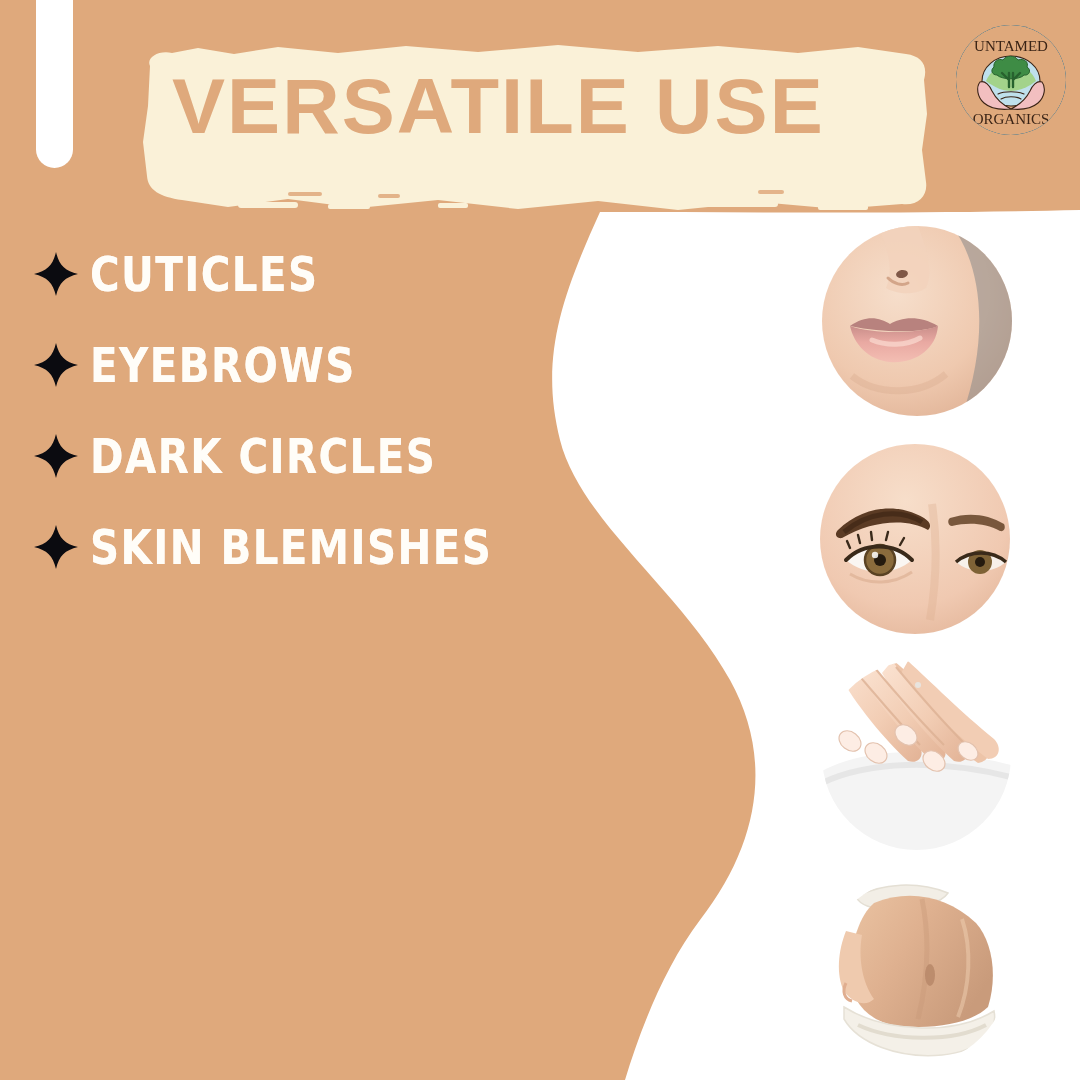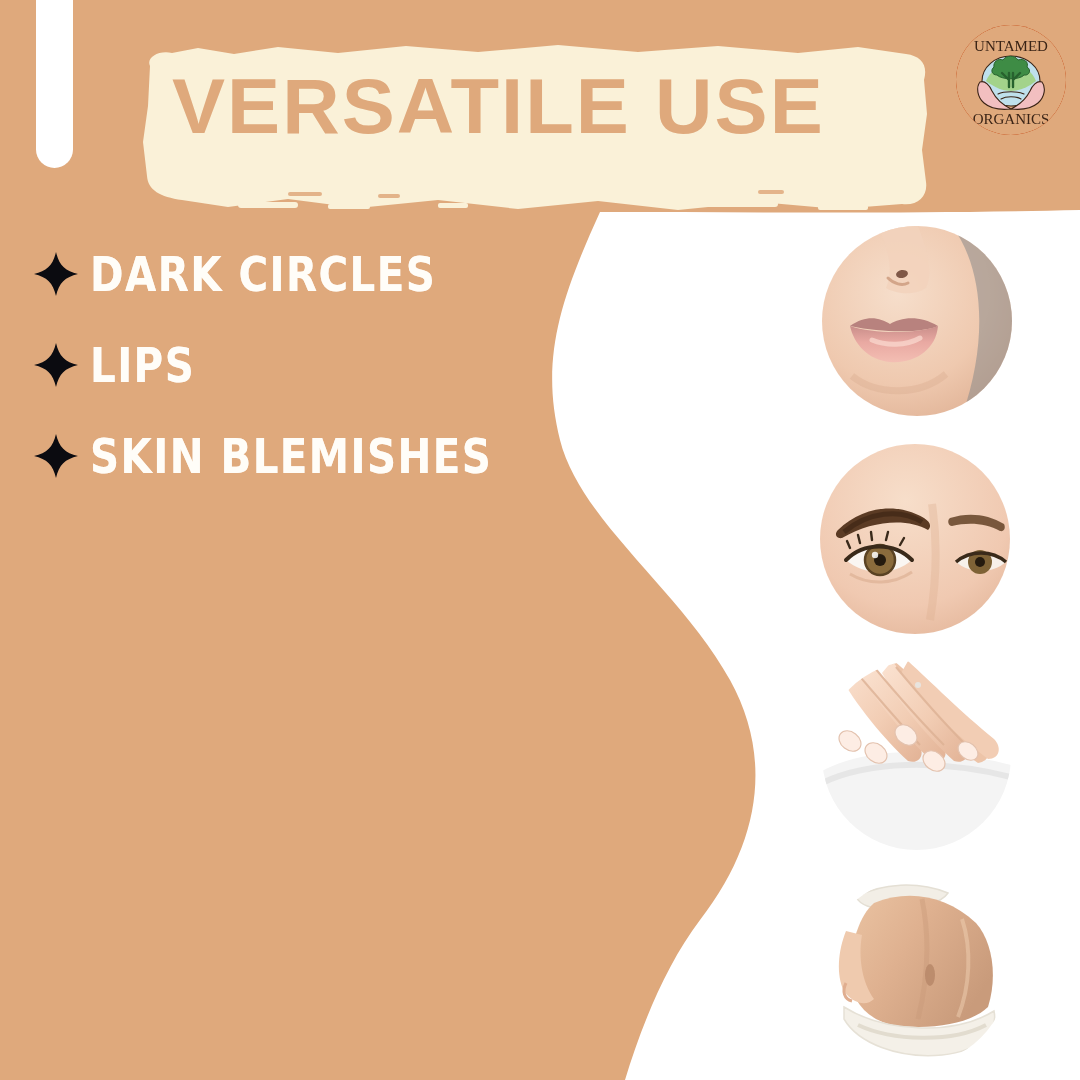--- a/index.html
+++ b/index.html
@@ -64,21 +64,21 @@
   }
 
   
   .logo {
     position: absolute;
     left: 956px;
     top: 25px;
     width: 110px;
     height: 110px;
     border-radius: 50%;
-    background: #c2410c;
+    background: #0369a1;
     overflow: hidden;
   }
   .logo svg { display:block; width:110px; height:110px; }
 
   
   .feature-list {
     position: absolute;
     left: 0;
     top: 228px;
     width: 620px;
@@ -192,29 +192,37 @@
     </svg>
   </div>
 
   <div class="feature-list">
     <div class="feature-item">
       <span class="bullet">
         <svg viewBox="0 0 44 44">
             <path d="M22,0 C25,13 31,19 44,22 C31,25 25,31 22,44 C19,31 13,25 0,22 C13,19 19,13 22,0 Z" fill="#0B0B10"></path>
           </svg>
       </span>
-      <span class="feature-label">DARK CIRCLES</span>
+      <span class="feature-label">CUTICLES</span>
     </div>
     <div class="feature-item">
       <span class="bullet">
         <svg viewBox="0 0 44 44">
             <path d="M22,0 C25,13 31,19 44,22 C31,25 25,31 22,44 C19,31 13,25 0,22 C13,19 19,13 22,0 Z" fill="#0B0B10"></path>
           </svg>
       </span>
-      <span class="feature-label">LIPS</span>
+      <span class="feature-label">EYEBROWS</span>
+    </div>
+    <div class="feature-item">
+      <span class="bullet">
+        <svg viewBox="0 0 44 44">
+            <path d="M22,0 C25,13 31,19 44,22 C31,25 25,31 22,44 C19,31 13,25 0,22 C13,19 19,13 22,0 Z" fill="#0B0B10"></path>
+          </svg>
+      </span>
+      <span class="feature-label">DARK CIRCLES</span>
     </div>
     <div class="feature-item">
       <span class="bullet">
         <svg viewBox="0 0 44 44">
             <path d="M22,0 C25,13 31,19 44,22 C31,25 25,31 22,44 C19,31 13,25 0,22 C13,19 19,13 22,0 Z" fill="#0B0B10"></path>
           </svg>
       </span>
       <span class="feature-label">SKIN BLEMISHES</span>
     </div>
   </div>

